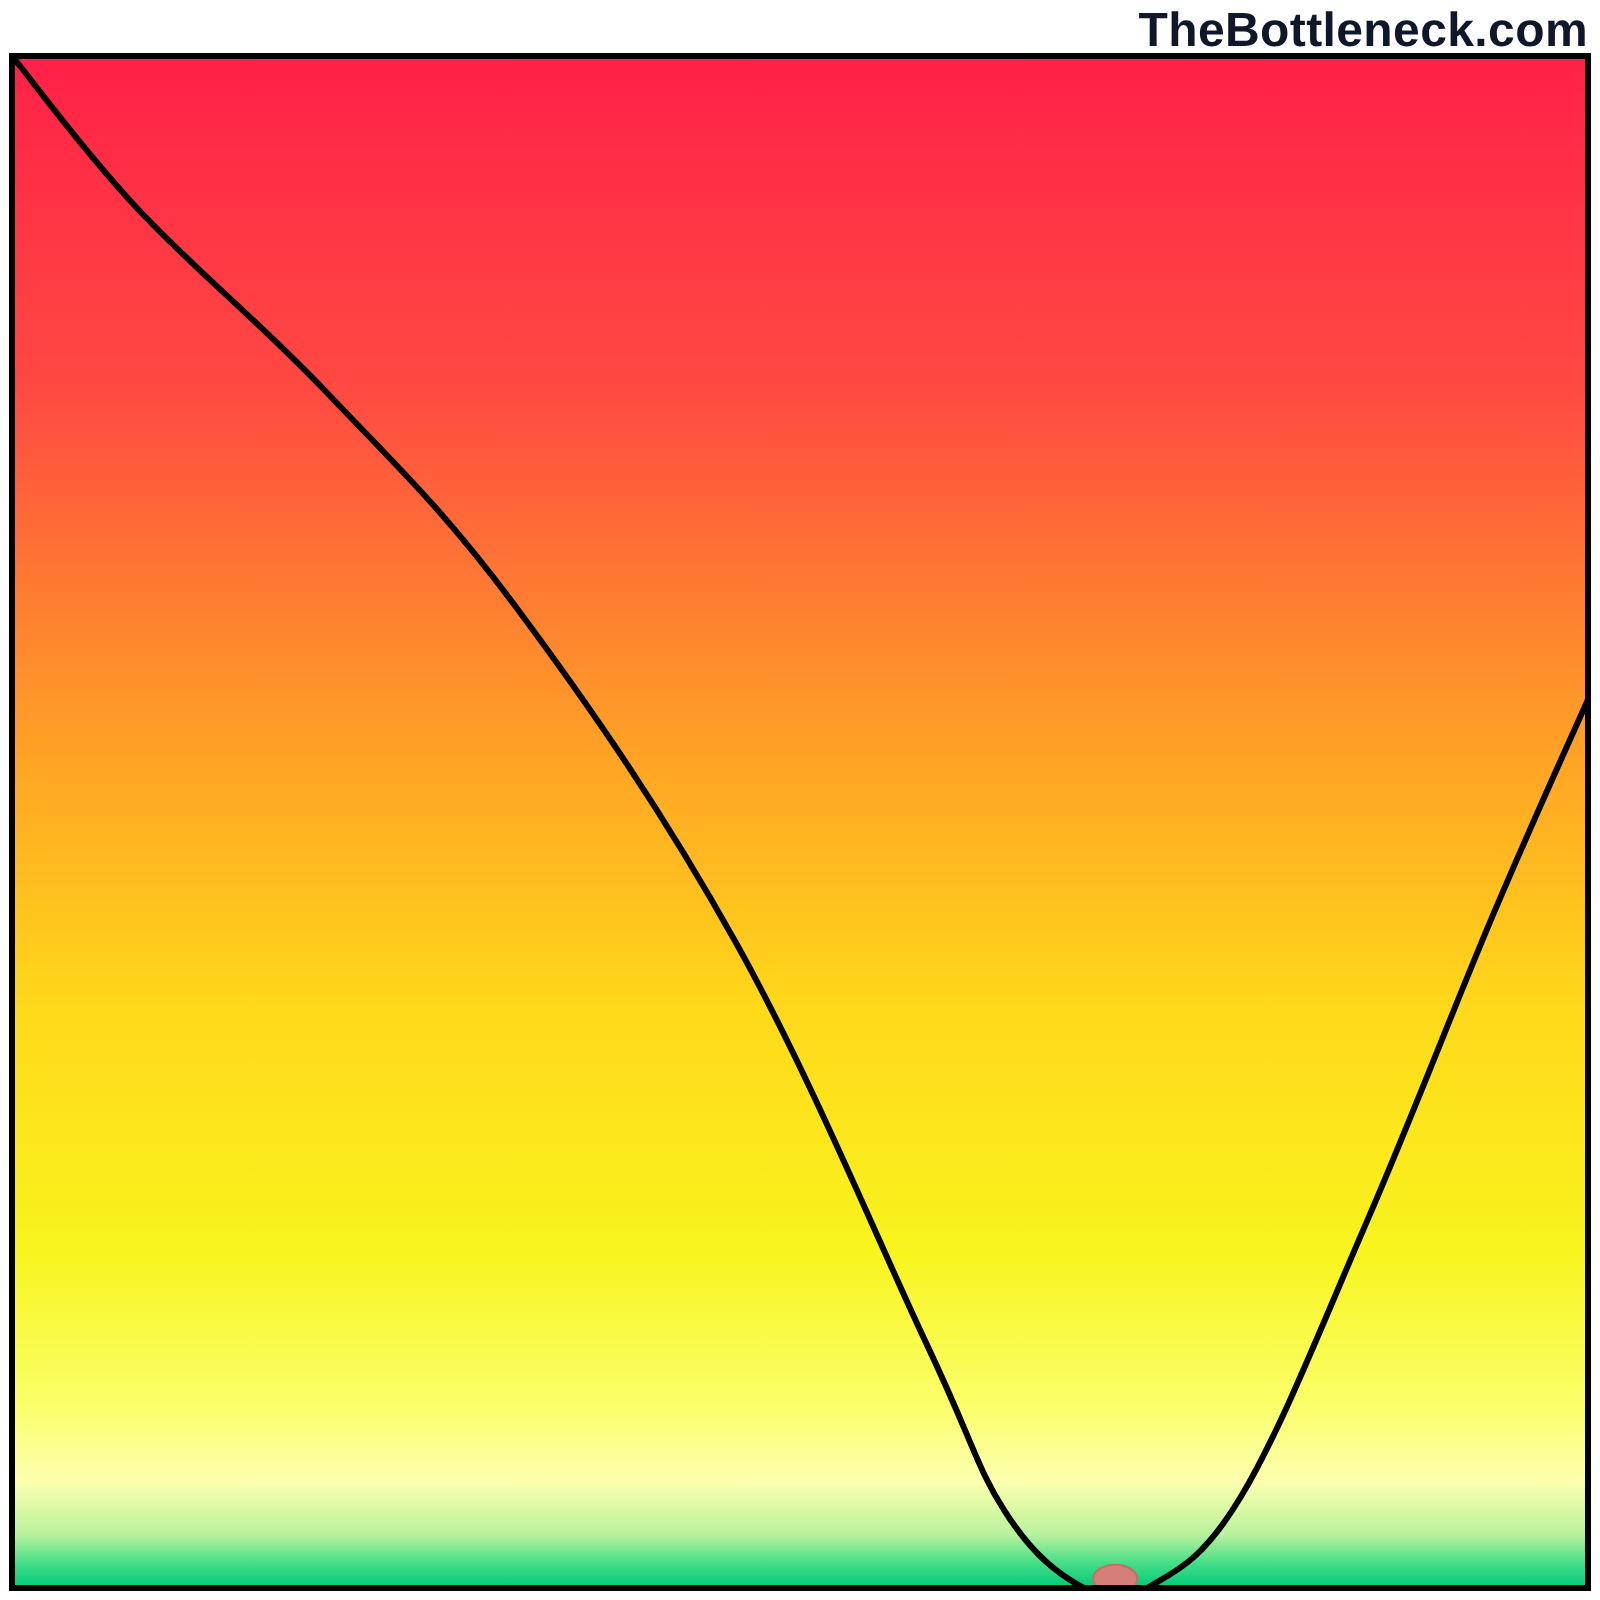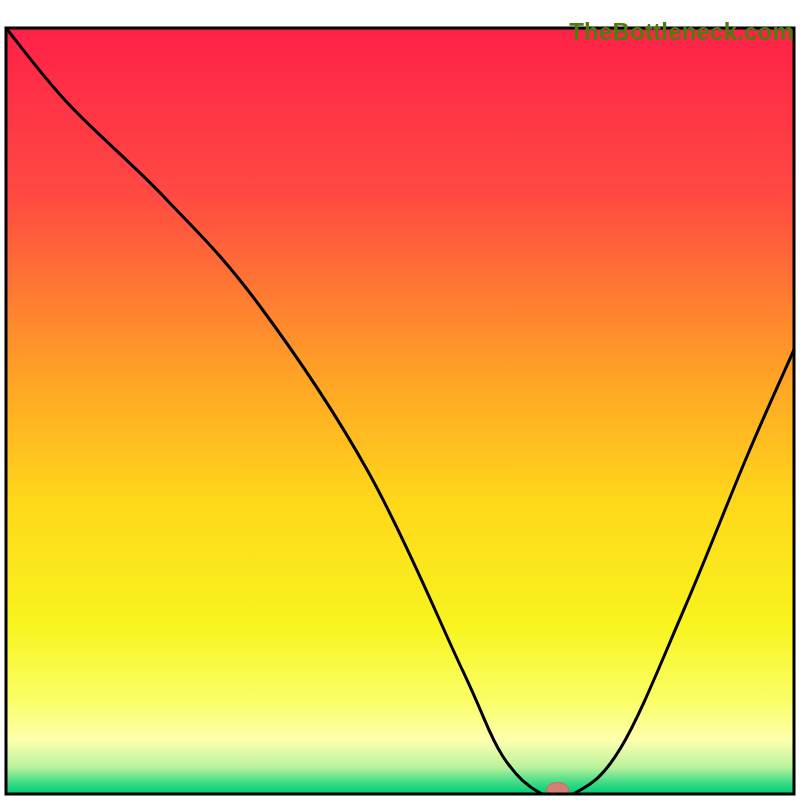--- a/index.html
+++ b/index.html
@@ -13,26 +13,26 @@
   .chart-container {
     position: relative;
     width: 800px;
     height: 800px;
   }
   svg {
     display: block;
   }
   .watermark {
     position: absolute;
-    top: 18px;
+    top: 2px;
     right: 6px;
     font-family: Arial, Helvetica, sans-serif;
     font-size: 24px;
     font-weight: 600;
-    color: #4d7c0f;
+    color: #0f172a;
     letter-spacing: 0.2px;
     user-select: none;
   }
 </style>
 </head>
 <body>
 
 <div class="chart-container">
   <svg id="chart-svg" width="800" height="800" viewBox="0 0 800 800" aria-hidden="true">
     <defs>

